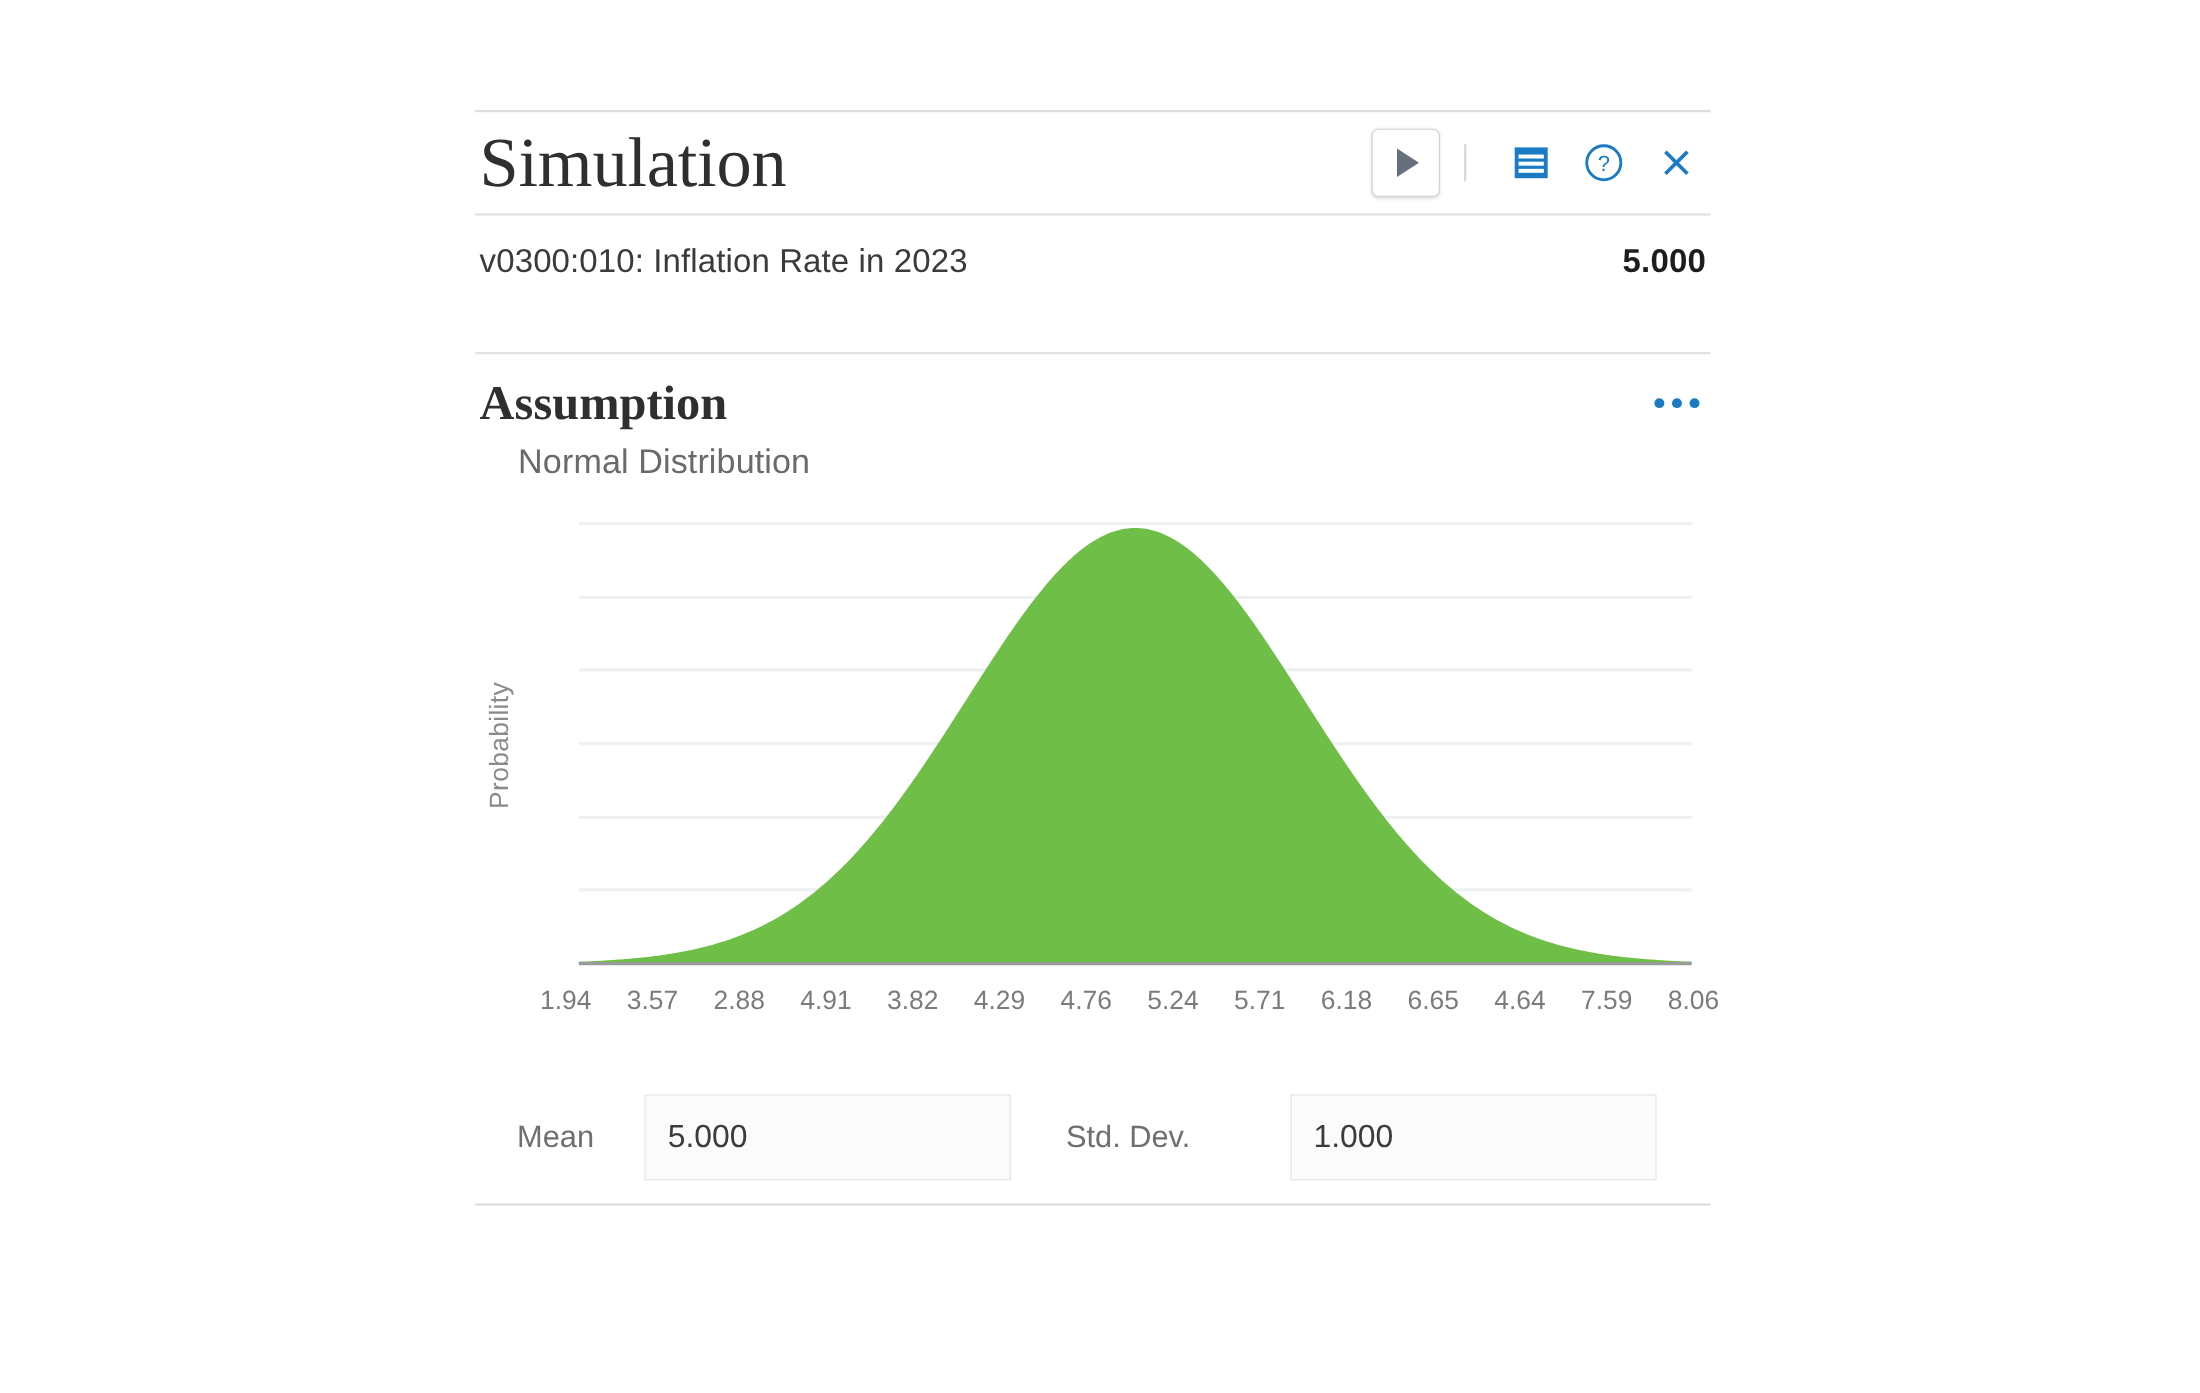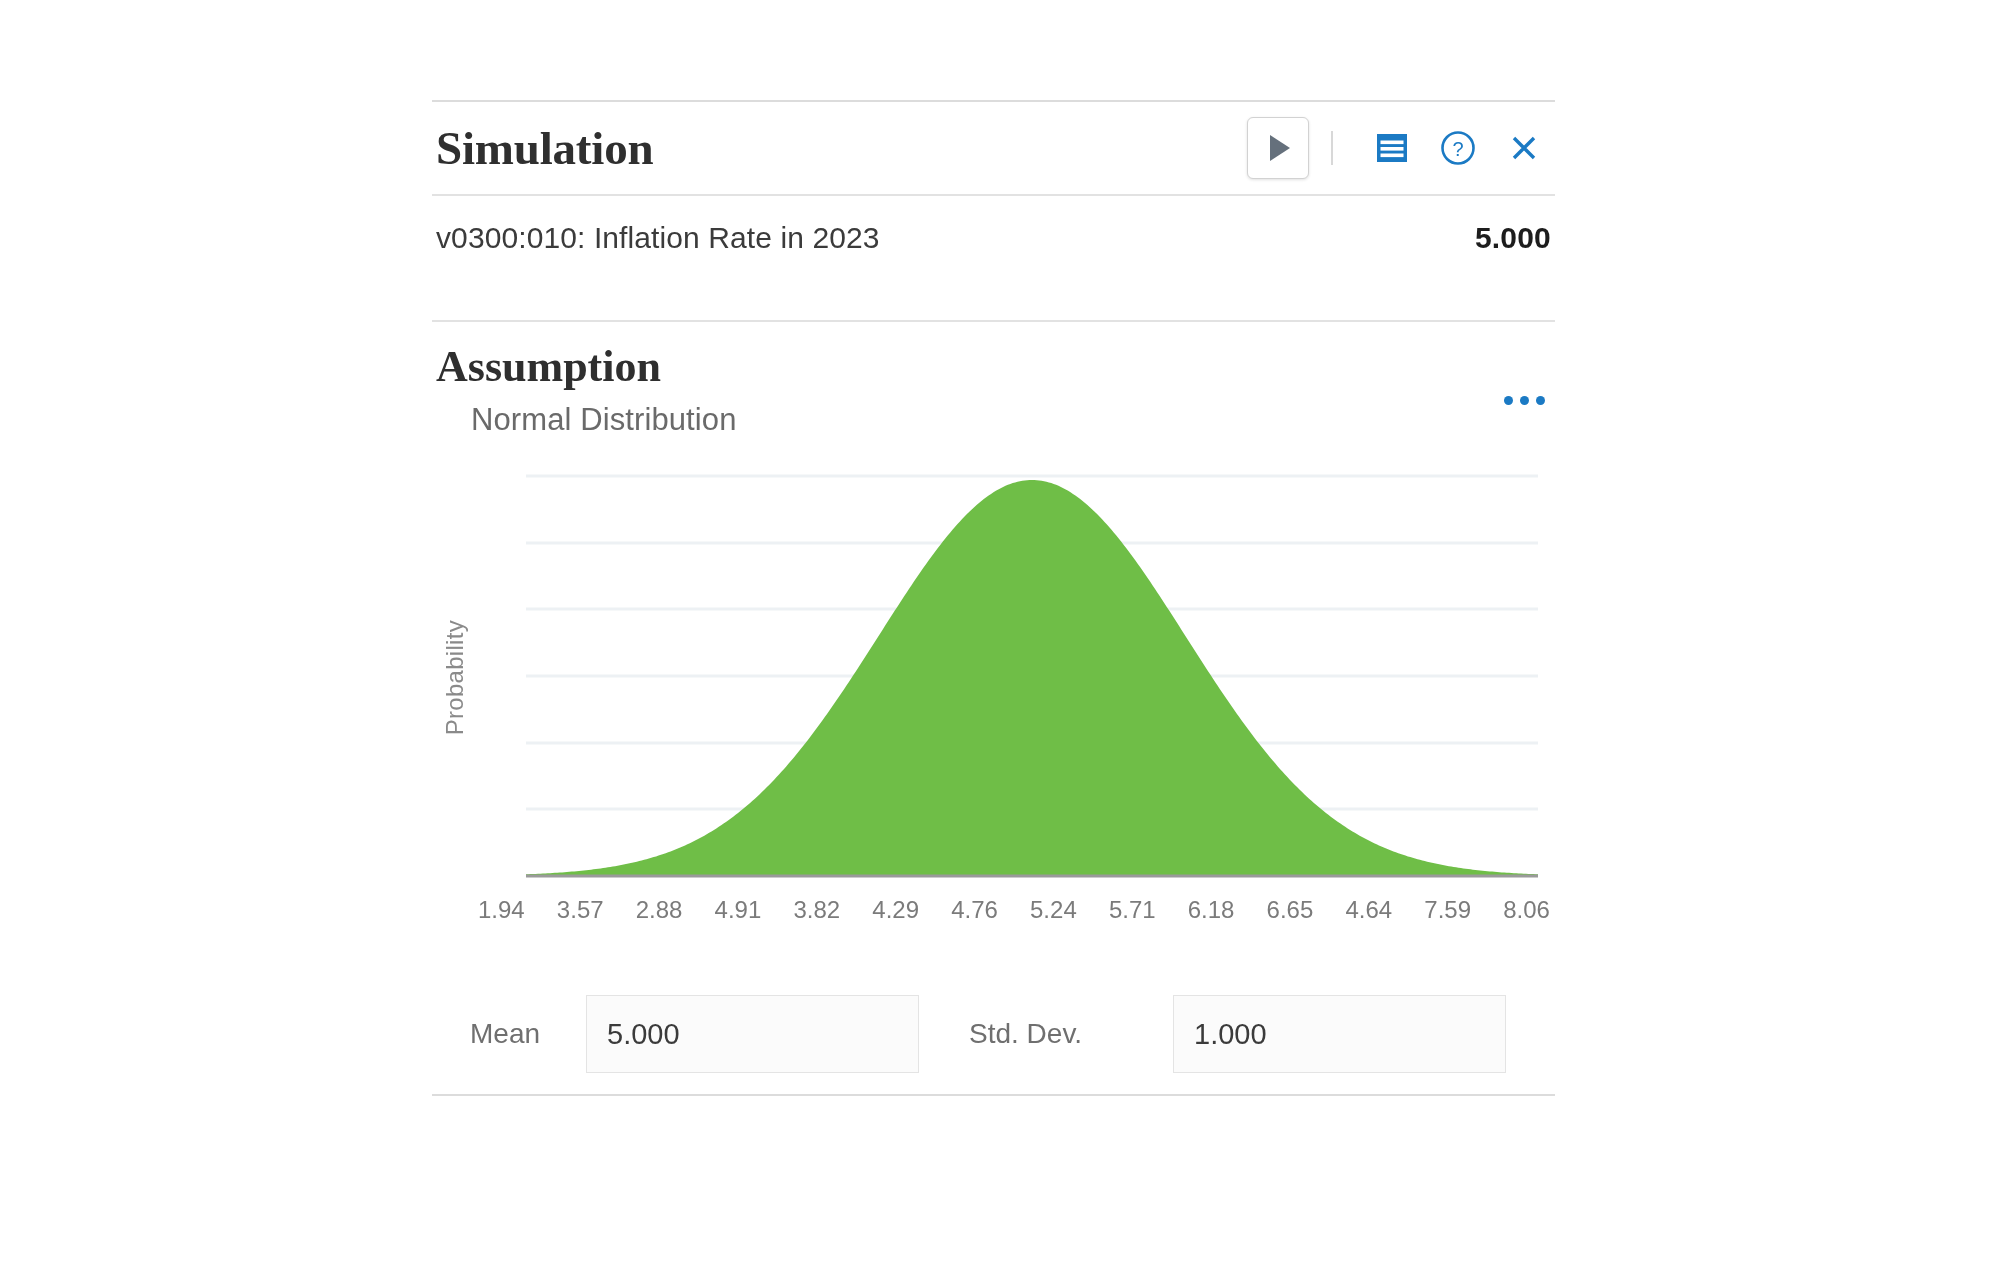--- a/index.html
+++ b/index.html
@@ -35,22 +35,22 @@
   #sim-header {
     display: flex;
     align-items: center;
     justify-content: space-between;
     height: 92px;
     padding: 0 2px 0 4px;
     box-sizing: border-box;
   }
   #sim-title {
     font-family: "Liberation Serif", serif;
-    font-weight: bold;
-    font-size: 47px;
+    font-weight: normal;
+    font-size: 64px;
     color: #2f2f2f;
     letter-spacing: -0.2px;
     line-height: 1;
   }
   #header-actions {
     display: flex;
     align-items: center;
     gap: 0px;
   }
 
@@ -116,21 +116,21 @@
     font-weight: bold;
     color: #1d1d1d;
     letter-spacing: 0.2px;
   }
 
   #gap-after-var { height: 40px; }
 
   
   #assumption-head {
     display: flex;
-    align-items: center;
+    align-items: flex-start;
     justify-content: space-between;
     padding: 22px 4px 0 4px;
     box-sizing: border-box;
   }
   #assumption-title {
     font-family: "Liberation Serif", serif;
     font-weight: bold;
     font-size: 44px;
     color: #2f2f2f;
     line-height: 1.05;
@@ -188,21 +188,21 @@
     position: absolute;
     left: 94px;
     top: 0;
     width: 1012px;
     height: 410px;
   }
   #plot svg { display: block; width: 100%; height: 100%; }
 
   #xticks {
     position: absolute;
-    left: 46px;
+    left: 59px;
     top: 424px;
     width: 1072px;
     display: flex;
     justify-content: space-between;
     font-size: 24px;
     color: #7b7b7b;
     letter-spacing: 0;
   }
   #xticks span { white-space: nowrap; }
 

